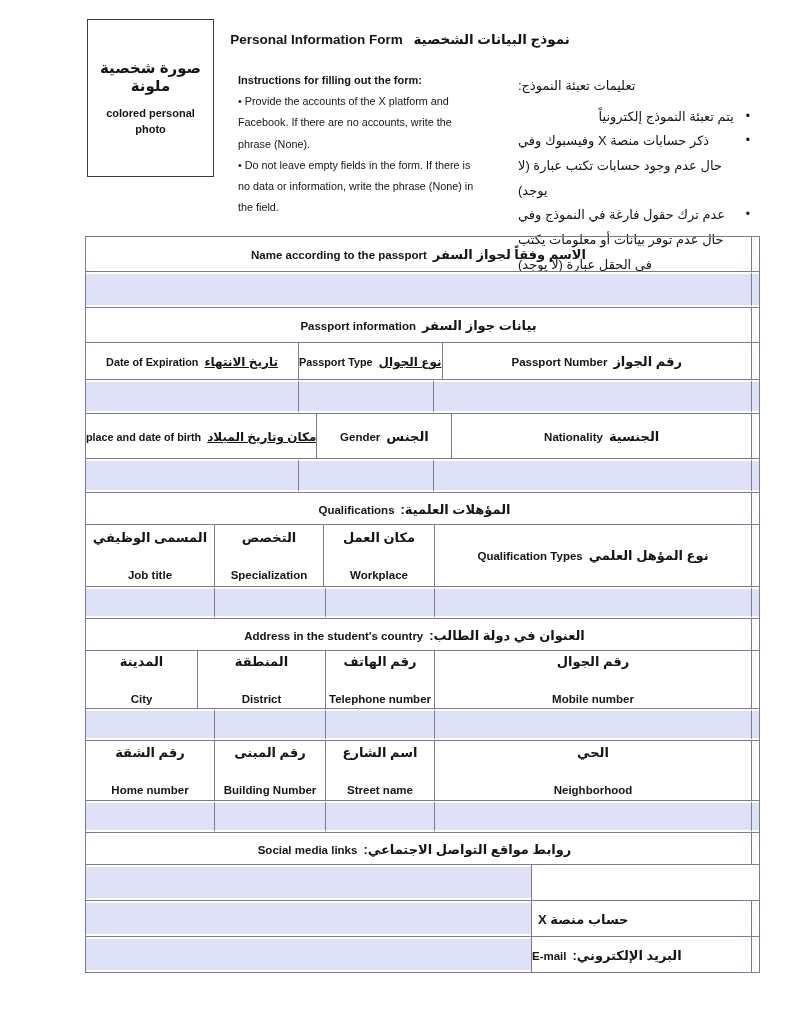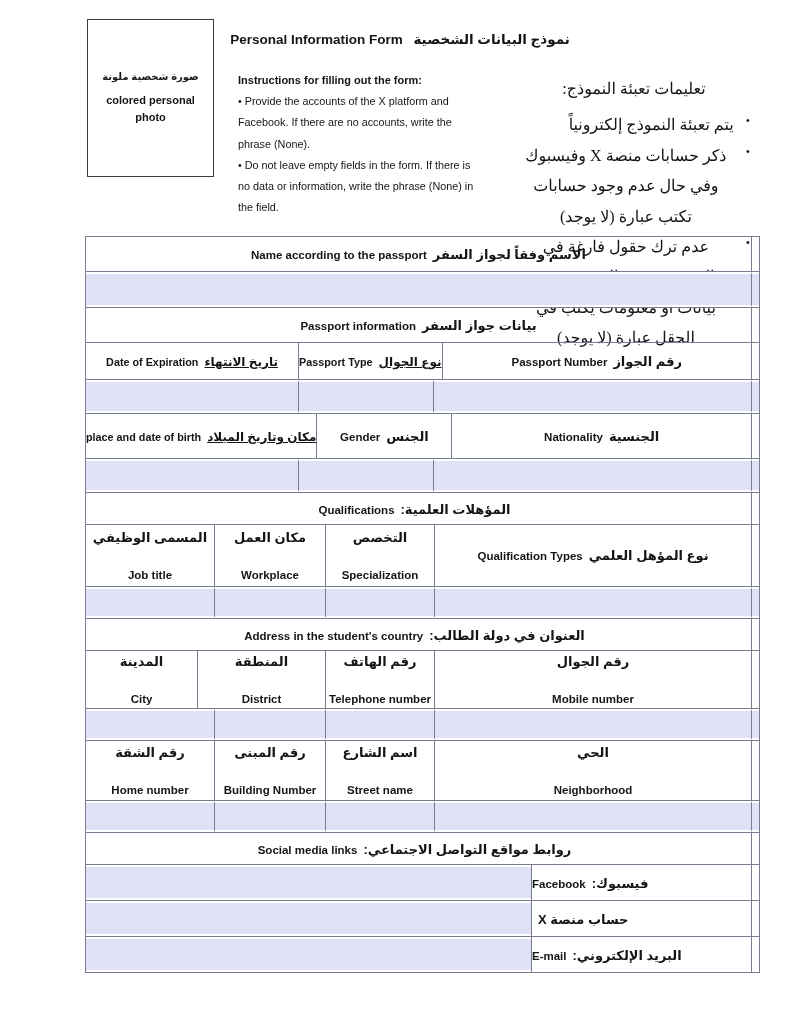--- a/index.html
+++ b/index.html
@@ -14,35 +14,35 @@
     font-family:"Liberation Sans","DejaVu Sans",sans-serif;color:var(--ink);
     overflow:hidden;
   }
   
   .photo-box{
     position:absolute;left:87px;top:19px;width:127px;height:158px;
     border:1.5px solid #3c3c3c;background:#fff;
     display:flex;flex-direction:column;align-items:center;justify-content:center;gap:10px;
     text-align:center;padding:6px;
   }
-  .photo-box .ar-l{font-size:10px;font-weight:bold;direction:rtl;}
+  .photo-box .ar-l{font-size:15px;font-weight:bold;direction:rtl;}
   .photo-box .en-l{font-size:11px;font-weight:bold;line-height:1.5;}
   
   .doc-title{
     position:absolute;left:200px;top:31px;width:400px;text-align:center;
     direction:rtl;white-space:nowrap;font-weight:bold;font-size:13.5px;
   }
   .doc-title .en{margin-right:7px;}
   
   .instr-en{position:absolute;left:238px;top:70px;width:238px;font-size:10.8px;line-height:1.95;}
   .instr-en .head{font-weight:bold;font-size:11px;}
   .instr-en p::before{content:"• ";}
   
   .instr-ar{position:absolute;right:45px;top:74px;width:232px;direction:rtl;
-    font-size:16px;line-height:1.9;text-align:center;font-family:Liberation Serif, serif;}
+    font-size:13px;line-height:1.9;text-align:left;}
   .instr-ar .head{margin-bottom:6px;}
   .instr-ar .bl{display:flex;gap:12px;}
   .instr-ar .bl::before{content:"•";font-size:12px;}
   
   .form-table{position:absolute;left:85px;top:236px;width:675px;border:1px solid var(--bc);}
   .tr{display:flex;width:100%;}
   .tr + .tr{border-top:1px solid var(--bc);}
   .td{display:flex;align-items:center;justify-content:center;text-align:center;}
   .td + .td{border-left:1px solid var(--bc);}
   .strip{flex:0 0 8px;}
@@ -161,27 +161,27 @@
         <span class="lbl"><span class="ar">المؤهلات العلمية:</span><span class="en">Qualifications</span></span>
       </div>
       <div class="td strip"></div>
     </div>
 
     <div class="tr" style="height:62px">
       <div class="td stack" style="flex:0 0 128px">
         <div class="ar-line">المسمى الوظيفي</div>
         <div class="en-line">Job title</div>
       </div>
+      <div class="td stack" style="flex:0 0 109px">
+        <div class="ar-line">التخصص</div>
+        <div class="en-line">Specialization</div>
+      </div>
       <div class="td stack" style="flex:0 0 111px">
         <div class="ar-line">مكان العمل</div>
         <div class="en-line">Workplace</div>
-      </div>
-      <div class="td stack" style="flex:0 0 109px">
-        <div class="ar-line">التخصص</div>
-        <div class="en-line">Specialization</div>
       </div>
       <div class="td grow">
         <span class="lbl wrapq"><span class="ar">نوع المؤهل العلمي</span><span class="en">Qualification Types</span></span>
       </div>
       <div class="td strip"></div>
     </div>
 
     <div class="tr" style="height:32px">
       <div class="td in" style="flex:0 0 128px"></div>
       <div class="td in" style="flex:0 0 111px"></div>
@@ -255,23 +255,20 @@
 
     <div class="tr" style="height:32px">
       <div class="td grow sec right">
         <span class="lbl"><span class="ar">روابط مواقع التواصل الاجتماعي:</span><span class="en">Social media links</span></span>
       </div>
       <div class="td strip"></div>
     </div>
 
     <div class="tr" style="height:36px">
       <div class="td in" style="flex:0 0 445px"></div>
-      <div class="td grow soc-lbl">
-        <span class="lbl"><span class="ar">فيسبوك:</span><span class="en">Facebook</span></span>
-      </div>
       <div class="td strip"></div>
     </div>
 
     <div class="tr" style="height:36px">
       <div class="td in" style="flex:0 0 445px"></div>
       <div class="td grow soc-lbl">
         <span class="lbl"><span class="ar">حساب منصة X</span><span class="en"></span></span>
       </div>
       <div class="td strip"></div>
     </div>

